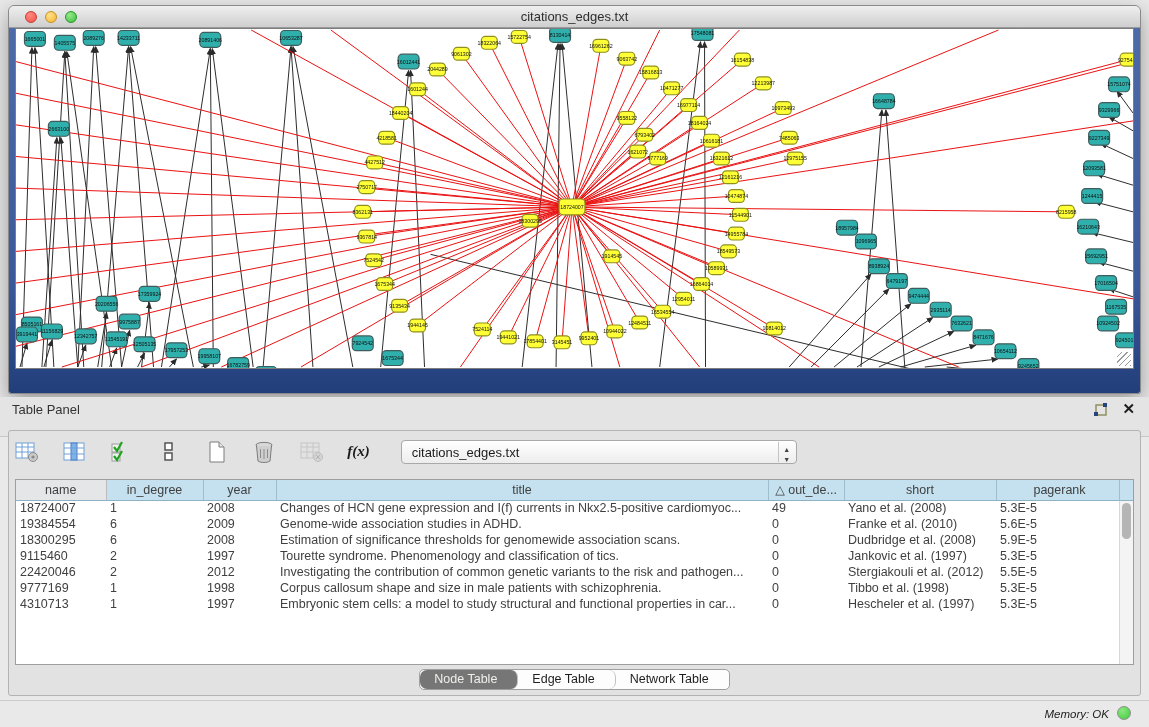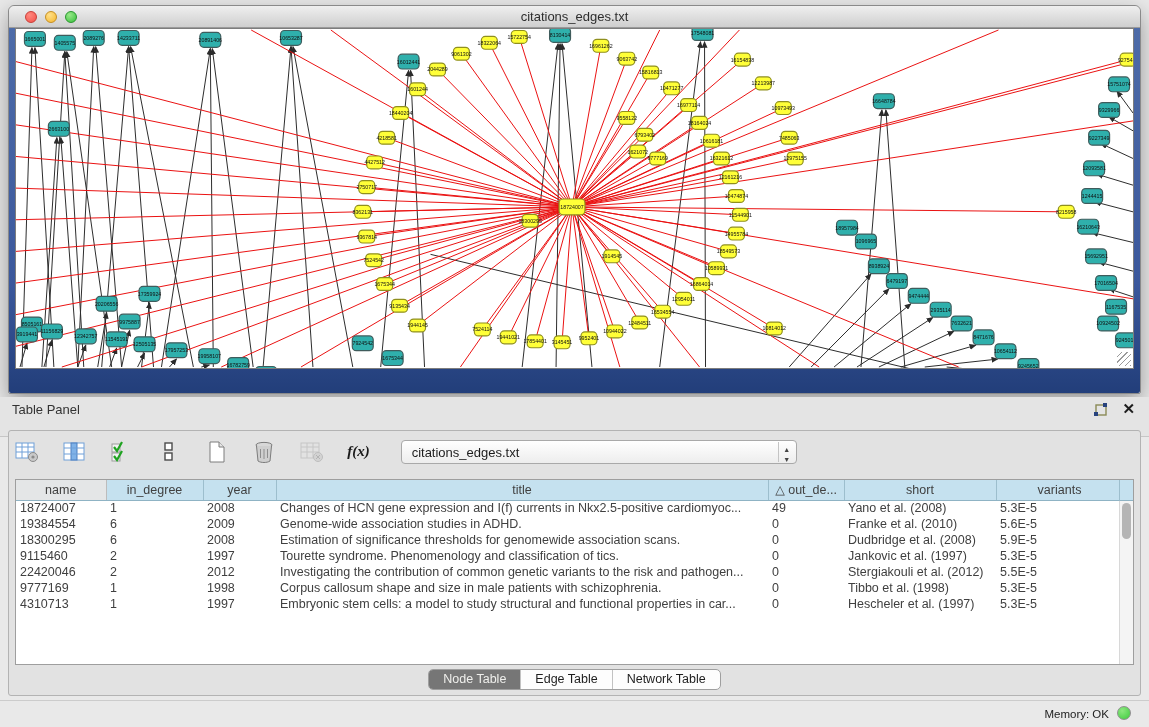--- a/index.html
+++ b/index.html
@@ -66,28 +66,28 @@
   .vscroll { position:absolute; right:0; top:21px; bottom:0; width:14px;
     background:#f4f4f4; border-left:1px solid #d8d8d8; }
   .vthumb { position:absolute; left:2px; top:2px; width:9px; height:36px;
     background:#b5b5b5; border-radius:5px; }
   .hcorner { position:absolute; right:0; top:0; width:14px; height:21px;
     background:#c5e1ef; border-left:1px solid #9dbecd; border-bottom:1px solid #8fb3c4;}
 
   .tabsrow { position:absolute; left:0; right:0; bottom:4px; height:22px; text-align:center; }
   .seg { display:inline-flex; border:1px solid #9f9f9f; border-radius:5px; overflow:hidden;
     background:#fdfdfd; height:21px; }
-  .seg .tab { padding:2px 14px 0 14px; font-size:12.5px; color:#1e1e1e;
-    border-right:1px solid #c2c2c2; }
+  .seg .tab { padding:2px 20px 0 14px; font-size:12.5px; color:#1e1e1e;
+    border-right:1px solid #c2c2c2;border-radius:7px; }
   .seg .tab:last-child { border-right:none; }
   .seg .tab.active { background:#767676; color:#efefec; }
 
   
   .statusbar { position:absolute; left:0; bottom:0; width:1149px; height:27px;
-    background:#e9e9e9; border-top:1px solid #cccccc; }
+    background:#e9e9e9; border-top:1px solid #cccccc;font-style:italic; }
   .mem-label { position:absolute; right:40px; top:7px; font-size:11.5px; color:#222; }
   .mem-dot { position:absolute; right:18px; top:5px; width:14px; height:14px; border-radius:50%;
     background:radial-gradient(circle at 35% 30%, #8ce87f, #3ecb3e); border:1px solid #8f8f8f; }
 </style>
 </head>
 <body>
 
 <div class="desktop">
 
   <div class="gwin">
@@ -540,21 +540,21 @@
               <col style="width: 127px;">
             </colgroup>
           <thead>
               <tr id="hrow">
                 <th class="gray">name</th>
                 <th>in_degree</th>
                 <th>year</th>
                 <th>title</th>
                 <th>△ out_de...</th>
                 <th>short</th>
-                <th>variants</th>
+                <th>pagerank</th>
               </tr>
             </thead>
           <tbody id="tbody">
               <tr>
                 <td>18724007</td>
                 <td>1</td>
                 <td>2008</td>
                 <td>Changes of HCN gene expression and I(f) currents in Nkx2.5-positive cardiomyoc...</td>
                 <td>49</td>
                 <td>Yano et al. (2008)</td>

